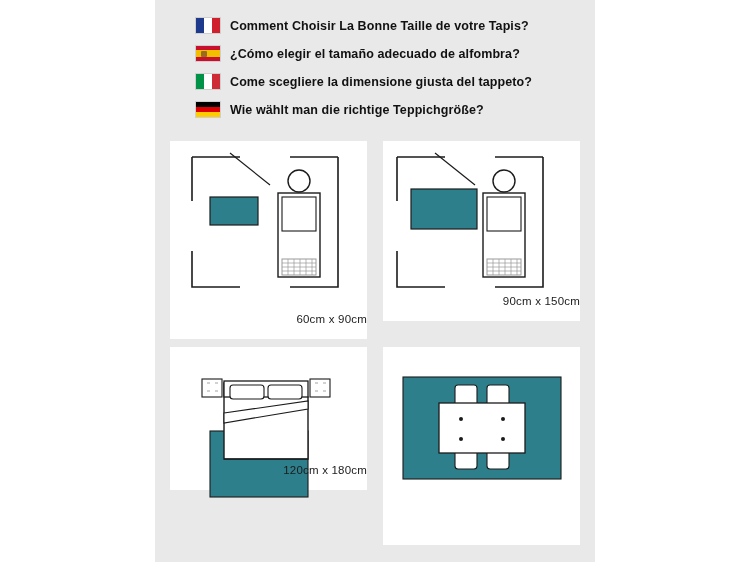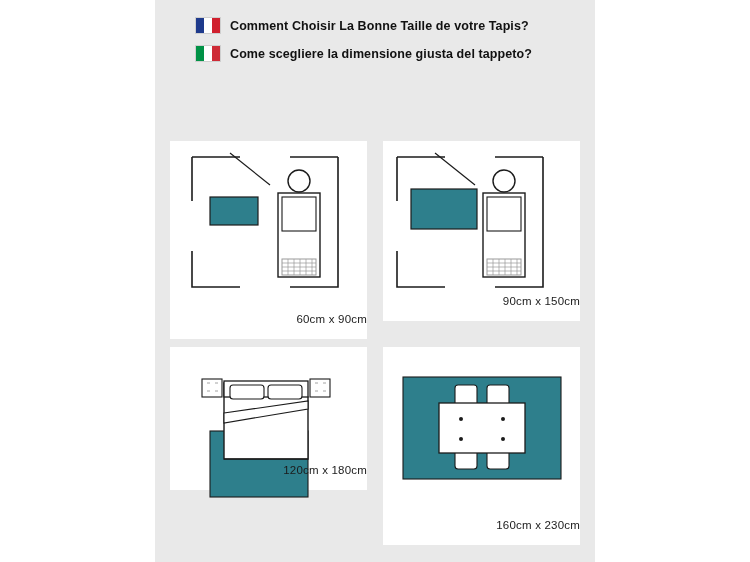--- a/index.html
+++ b/index.html
@@ -106,26 +106,34 @@
 <div class="page">
   <div class="panel">
 
     <div class="titles">
 
       <div class="title-row">
         <span class="flag flag-fr"></span>
         <span class="title-text">Comment Choisir La Bonne Taille de votre Tapis?</span>
       </div>
 
+      <div class="title-row">
+        <span class="flag flag-es"></span>
+        <span class="title-text">¿Cómo elegir el tamaño adecuado de alfombra?</span>
+      </div>
 
       <div class="title-row">
         <span class="flag flag-it"></span>
         <span class="title-text">Come scegliere la dimensione giusta del tappeto?</span>
       </div>
 
+      <div class="title-row">
+        <span class="flag flag-de"></span>
+        <span class="title-text">Wie wählt man die richtige Teppichgröße?</span>
+      </div>
 
     </div>
 
     <div class="cards">
 
       <div class="card card-0">
         <div class="card-art">
           <svg width="197" height="162" viewBox="0 0 197 162">
             <g fill="none" stroke="#1b1b1b" stroke-width="1.6">
 
@@ -230,18 +238,17 @@
 
             <rect x="56" y="56" width="86" height="50" fill="#ffffff" stroke="#1b1b1b" stroke-width="1.3"></rect>
             <g fill="#1b1b1b">
               <circle cx="78" cy="72" r="2"></circle>
               <circle cx="120" cy="72" r="2"></circle>
               <circle cx="78" cy="92" r="2"></circle>
               <circle cx="120" cy="92" r="2"></circle>
             </g>
           </svg>
         </div>
-        <div class="card-label">160cm x 230cm</div>
       </div>
 
     </div>
   </div>
 </div>
 
 </body></html>

